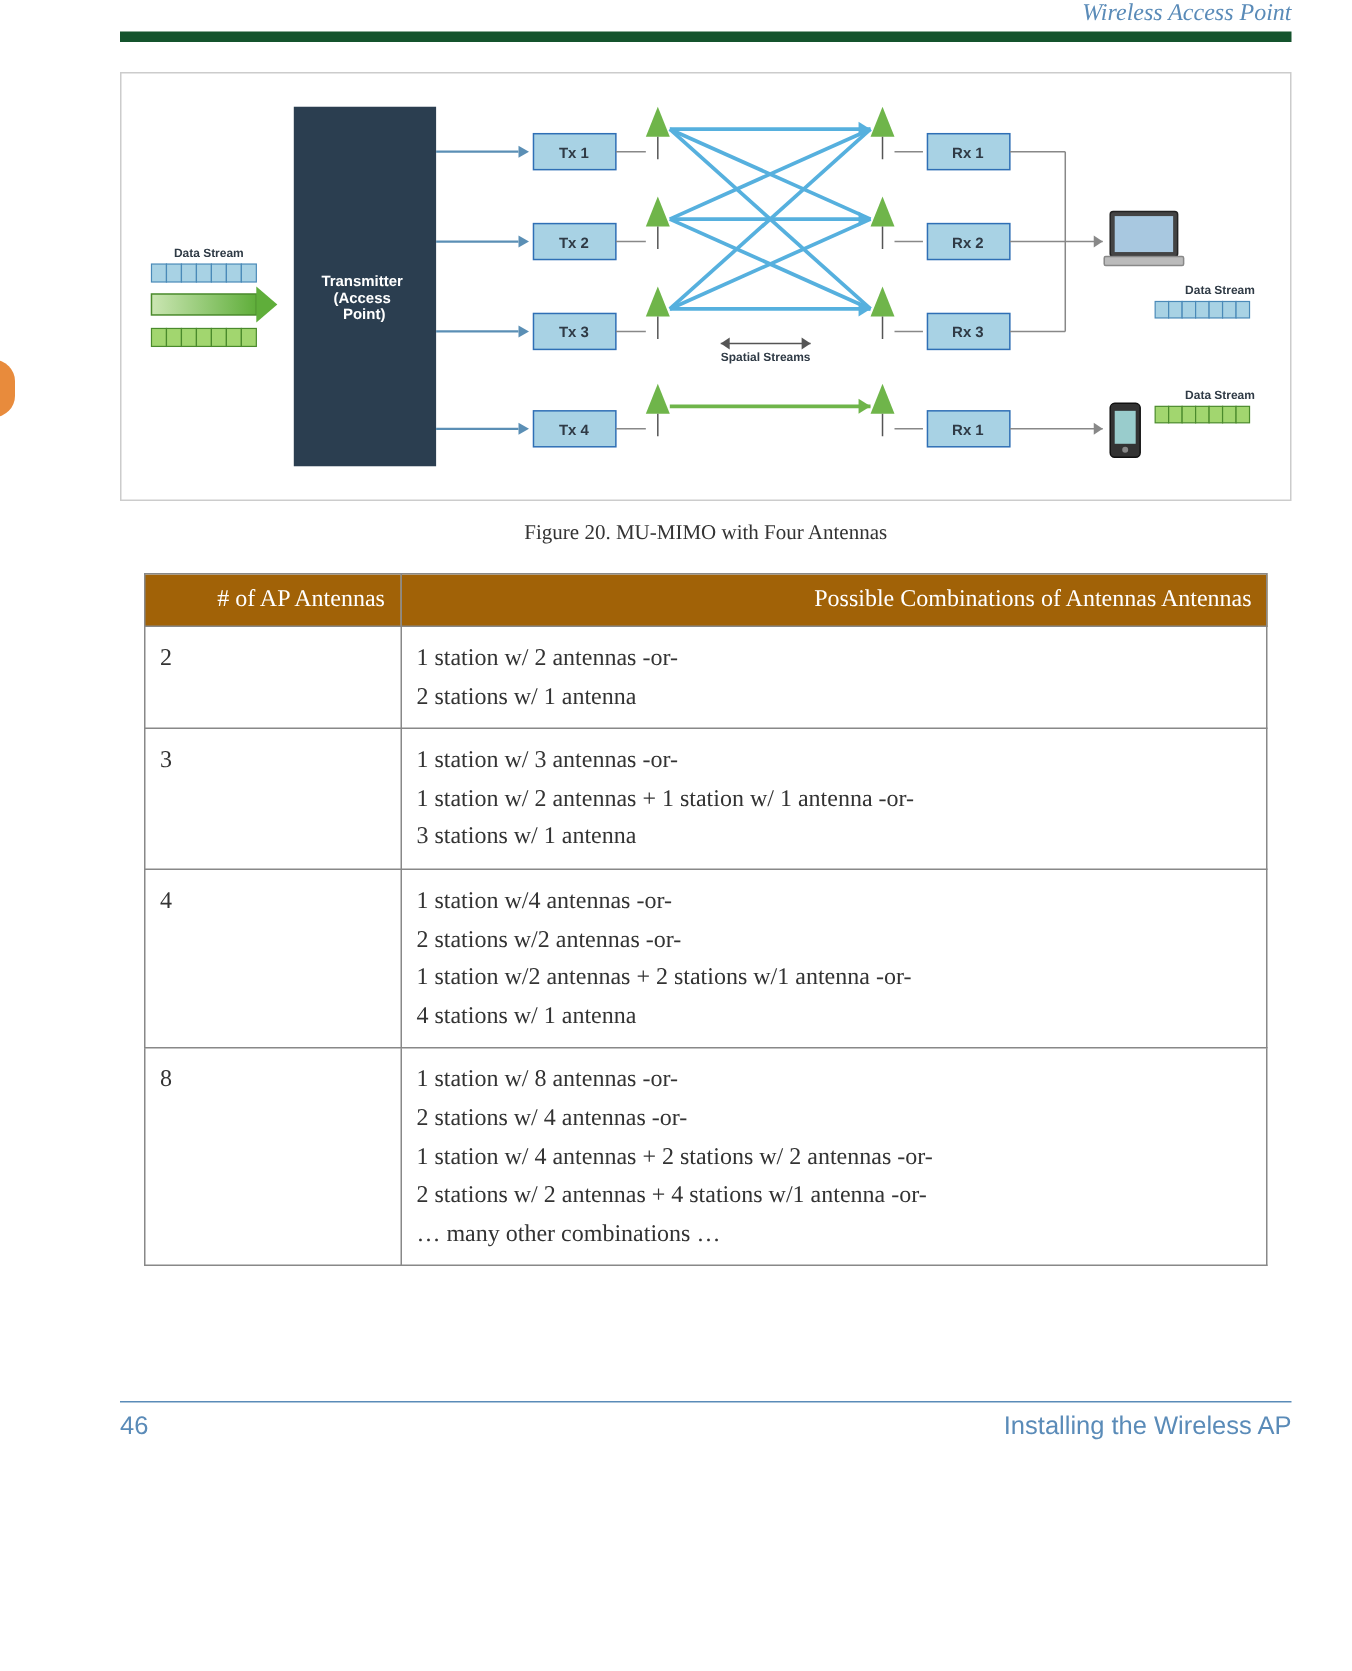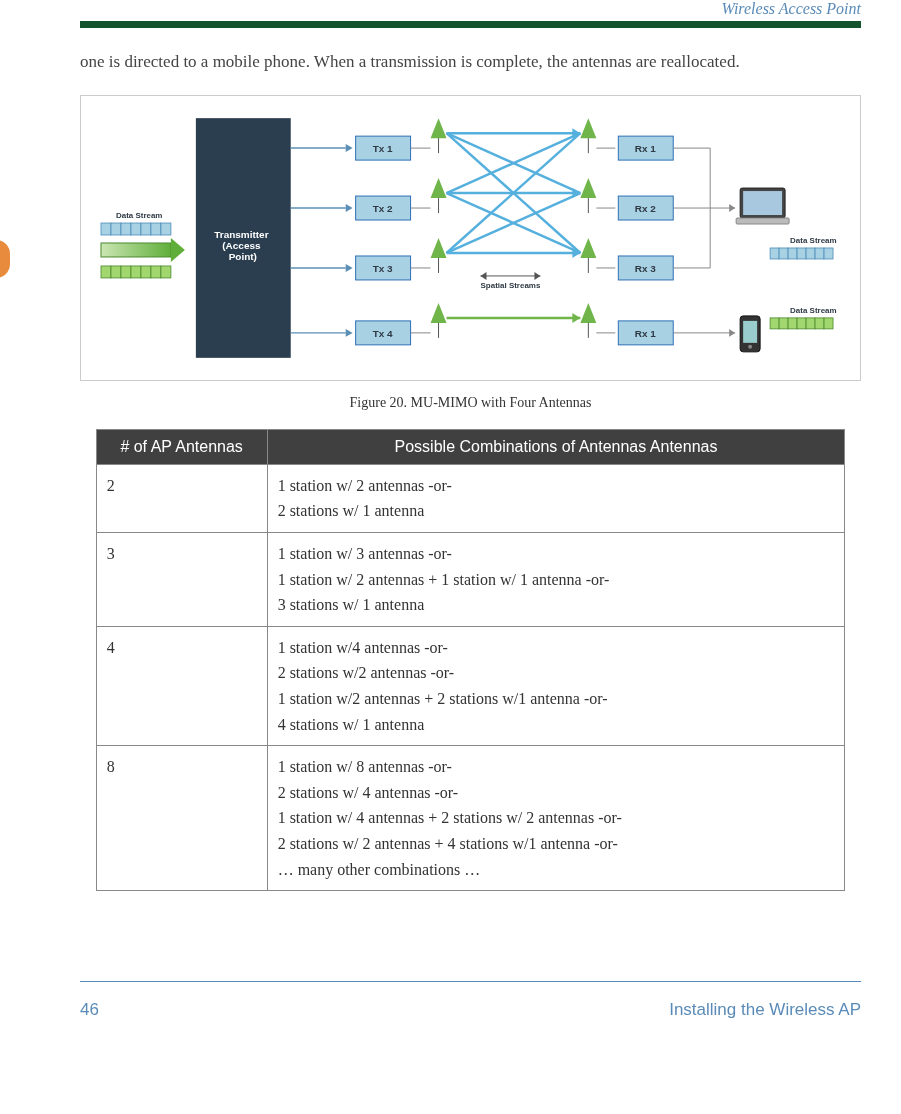--- a/index.html
+++ b/index.html
@@ -53,40 +53,41 @@
     margin-bottom: 12px;
   }
   
   table.combo {
     border-collapse: collapse;
     width: 96%;
     margin: 18px auto 0 auto;
     font-size: 16px;
   }
   table.combo th {
-    background: #404040;
+    background: #a16207;
     color: #fff;
-    font-family: Liberation Sans, sans-serif;
+    font-family: Liberation Serif, serif;
     font-weight: normal;
     padding: 8px 10px;
     border: 1px solid #888;
     font-size: 16px;
+    text-align: right;
   }
   table.combo td {
     border: 1px solid #888;
     padding: 8px 10px;
     vertical-align: top;
     line-height: 1.6;
     color: #333;
   }
   table.combo td.num { width: 150px; }
   .footer {
     margin-top: 90px;
     border-top: 1px solid #5a8bb8;
-    padding-top: 18px;
+    padding-top: 6px;
     display: flex;
     justify-content: space-between;
     color: #5a8bb8;
     font-family: Arial, Helvetica, sans-serif;
     font-size: 17px;
   }
   .footer .pnum { }
   .footer .ftitle { }
   
   .dt { font-family: Arial, Helvetica, sans-serif; font-size: 8px; fill:#2f3a45; font-weight:bold;}
@@ -96,21 +97,20 @@
   .ds-cell-b { fill:#a8d2e4; stroke:#4a8ab8; stroke-width:0.8;}
 </style>
 </head>
 <body>
 
 <div class="page">
   <div class="tab-marker"></div>
 
   <div class="page-header">Wireless Access Point</div>
 
-  <p class="body-text">one is directed to a mobile phone. When a transmission is complete, the antennas are reallocated.</p>
 
   <div class="figure-wrap">
     <svg class="fig-svg" viewBox="0 0 760 260">
 
       <text x="25" y="110" class="dt">Data Stream</text>
       <g>
         <rect class="ds-cell-b" x="10" y="115" width="10" height="12"></rect>
           <rect class="ds-cell-b" x="20" y="115" width="10" height="12"></rect>
           <rect class="ds-cell-b" x="30" y="115" width="10" height="12"></rect>
           <rect class="ds-cell-b" x="40" y="115" width="10" height="12"></rect>

